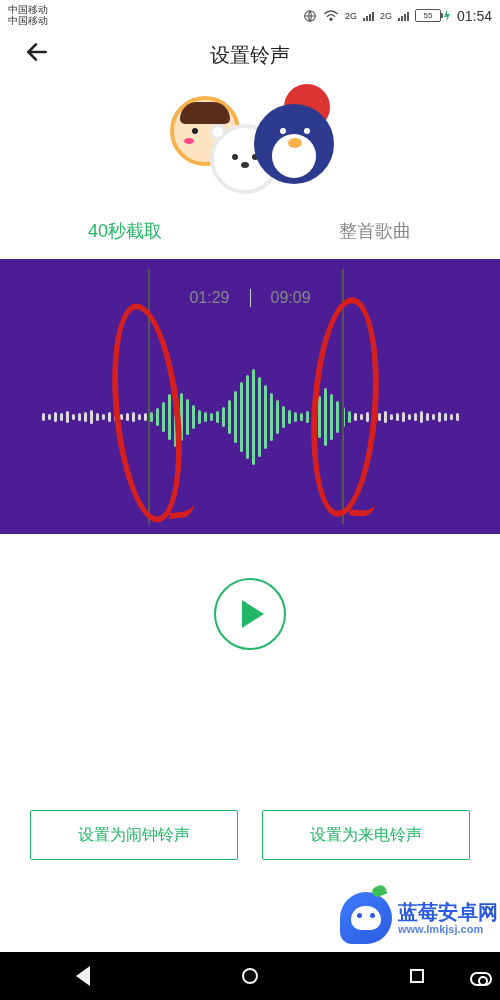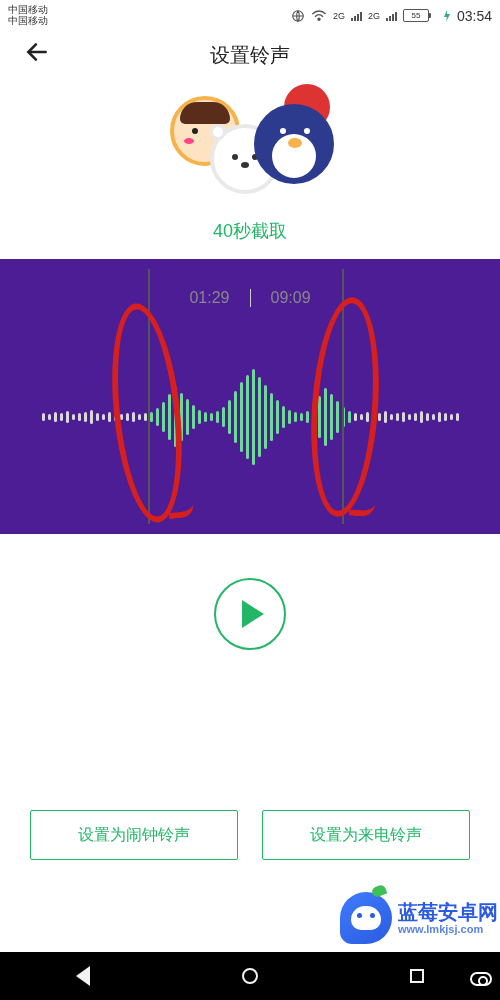--- a/index.html
+++ b/index.html
@@ -22,21 +22,21 @@
   }
   .status-left { display: flex; flex-direction: column; line-height: 1.05; font-size: 10px; }
   .status-right { display: flex; align-items: center; gap: 6px; font-size: 12px; }
   .status-right .icon { display: inline-flex; align-items: center; }
   .status-right .sig { display:flex; align-items:flex-end; gap:1px; height:10px;}
   .status-right .sig span{ width:2px; background:#555;}
   .status-right .sig span:nth-child(1){height:3px}
   .status-right .sig span:nth-child(2){height:5px}
   .status-right .sig span:nth-child(3){height:7px}
   .status-right .sig span:nth-child(4){height:9px}
-  .battery-wrap { display:flex; align-items:center; gap:14px;}
+  .battery-wrap { display:flex; align-items:center; gap:2px;}
   .battery {
     width: 26px; height: 13px; border: 1px solid #555; border-radius: 2px;
     position: relative; display:flex; align-items:center; justify-content:center;
     font-size: 8px;
   }
   .battery::after{
     content:""; position:absolute; right:-3px; top:3px; width:2px; height:5px;
     background:#555; border-radius:0 1px 1px 0;
   }
   .header {
@@ -200,21 +200,21 @@
         <span></span>
       </span>
     <span class="battery-wrap">
       <span class="battery">
           <span>55</span>
         </span>
       <svg width="8" height="12" viewBox="0 0 8 12">
           <path d="M4 0 L1 7 H4 L3 12 L7 4 H4 Z" fill="#3a8"></path>
         </svg>
     </span>
-    <span style="font-size:14px">03:54</span>
+    <span style="font-size:14px">01:54</span>
   </div>
 </div>
 
 <div class="header">
   <span class="back">
     <svg width="26" height="26" viewBox="0 0 24 24" fill="none" stroke="#222" stroke-width="2.4" stroke-linecap="round">
       <path d="M20 12H5"></path>
         <path d="M11 5l-7 7 7 7"></path>
     </svg>
   </span>
@@ -242,20 +242,21 @@
         <div class="belly"></div>
         <div class="face-eye e1"></div>
         <div class="face-eye e2"></div>
         <div class="beak"></div>
       </div>
   </div>
 </div>
 
 <div class="tabs">
   <div class="tab active">40秒截取</div>
+  <div class="tab">整首歌曲</div>
 </div>
 
 <div class="editor">
   <div class="times">
     <span>01:29</span>
     <span class="divider"></span>
     <span>09:09</span>
   </div>
   <div class="waveform" id="wave">
       <div class="bar out" style="height: 8px;"></div>

